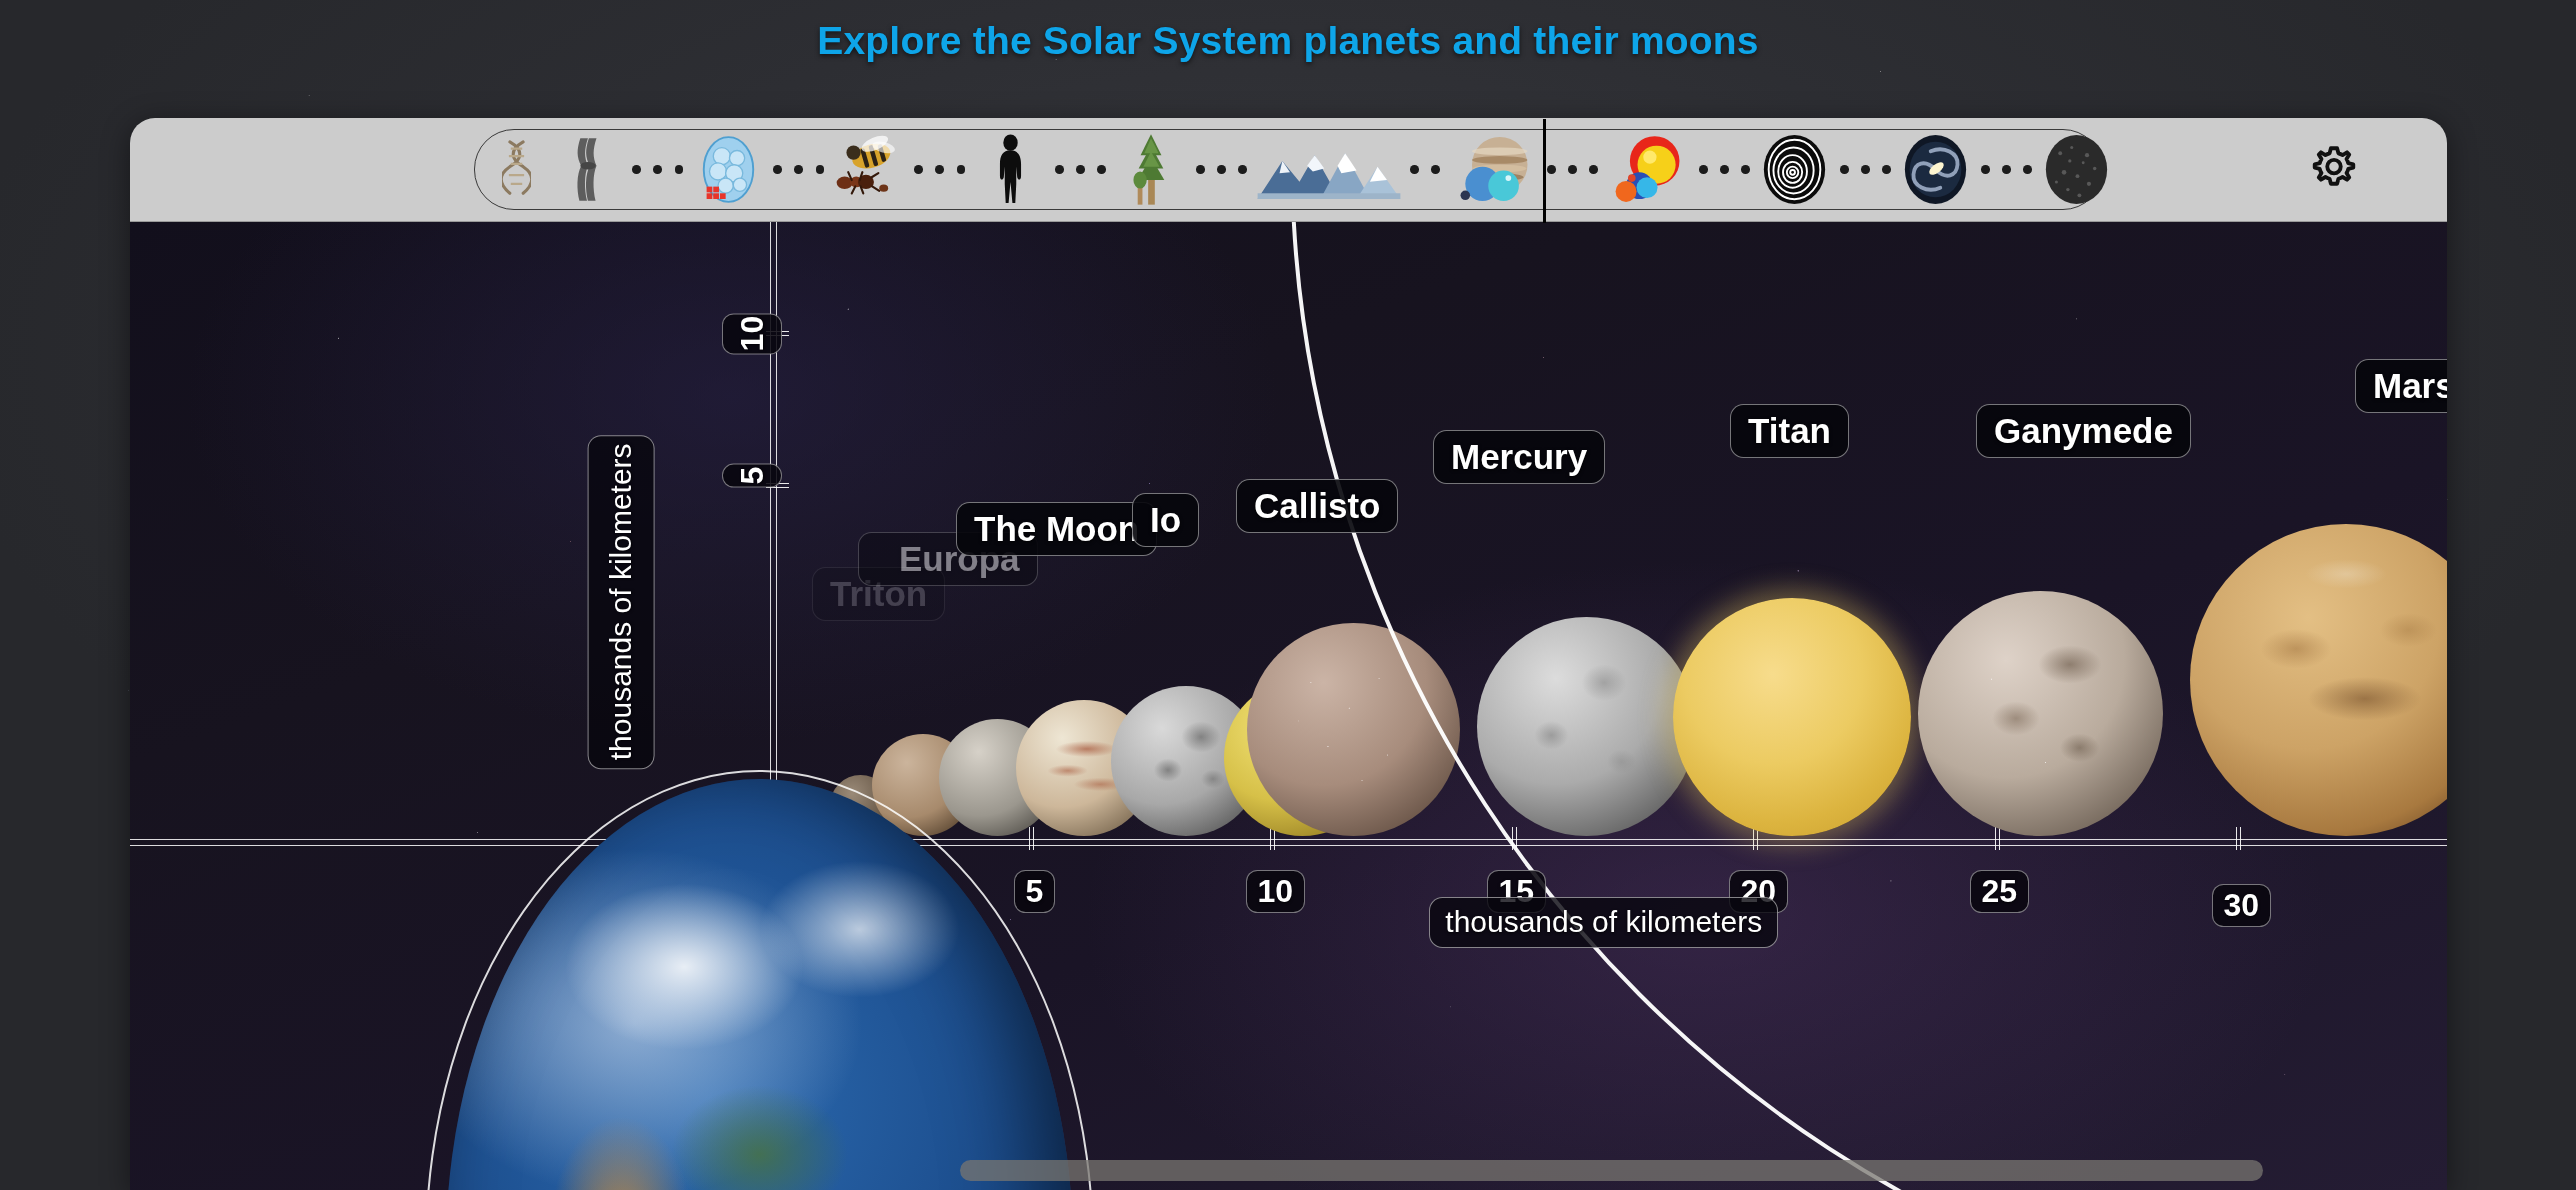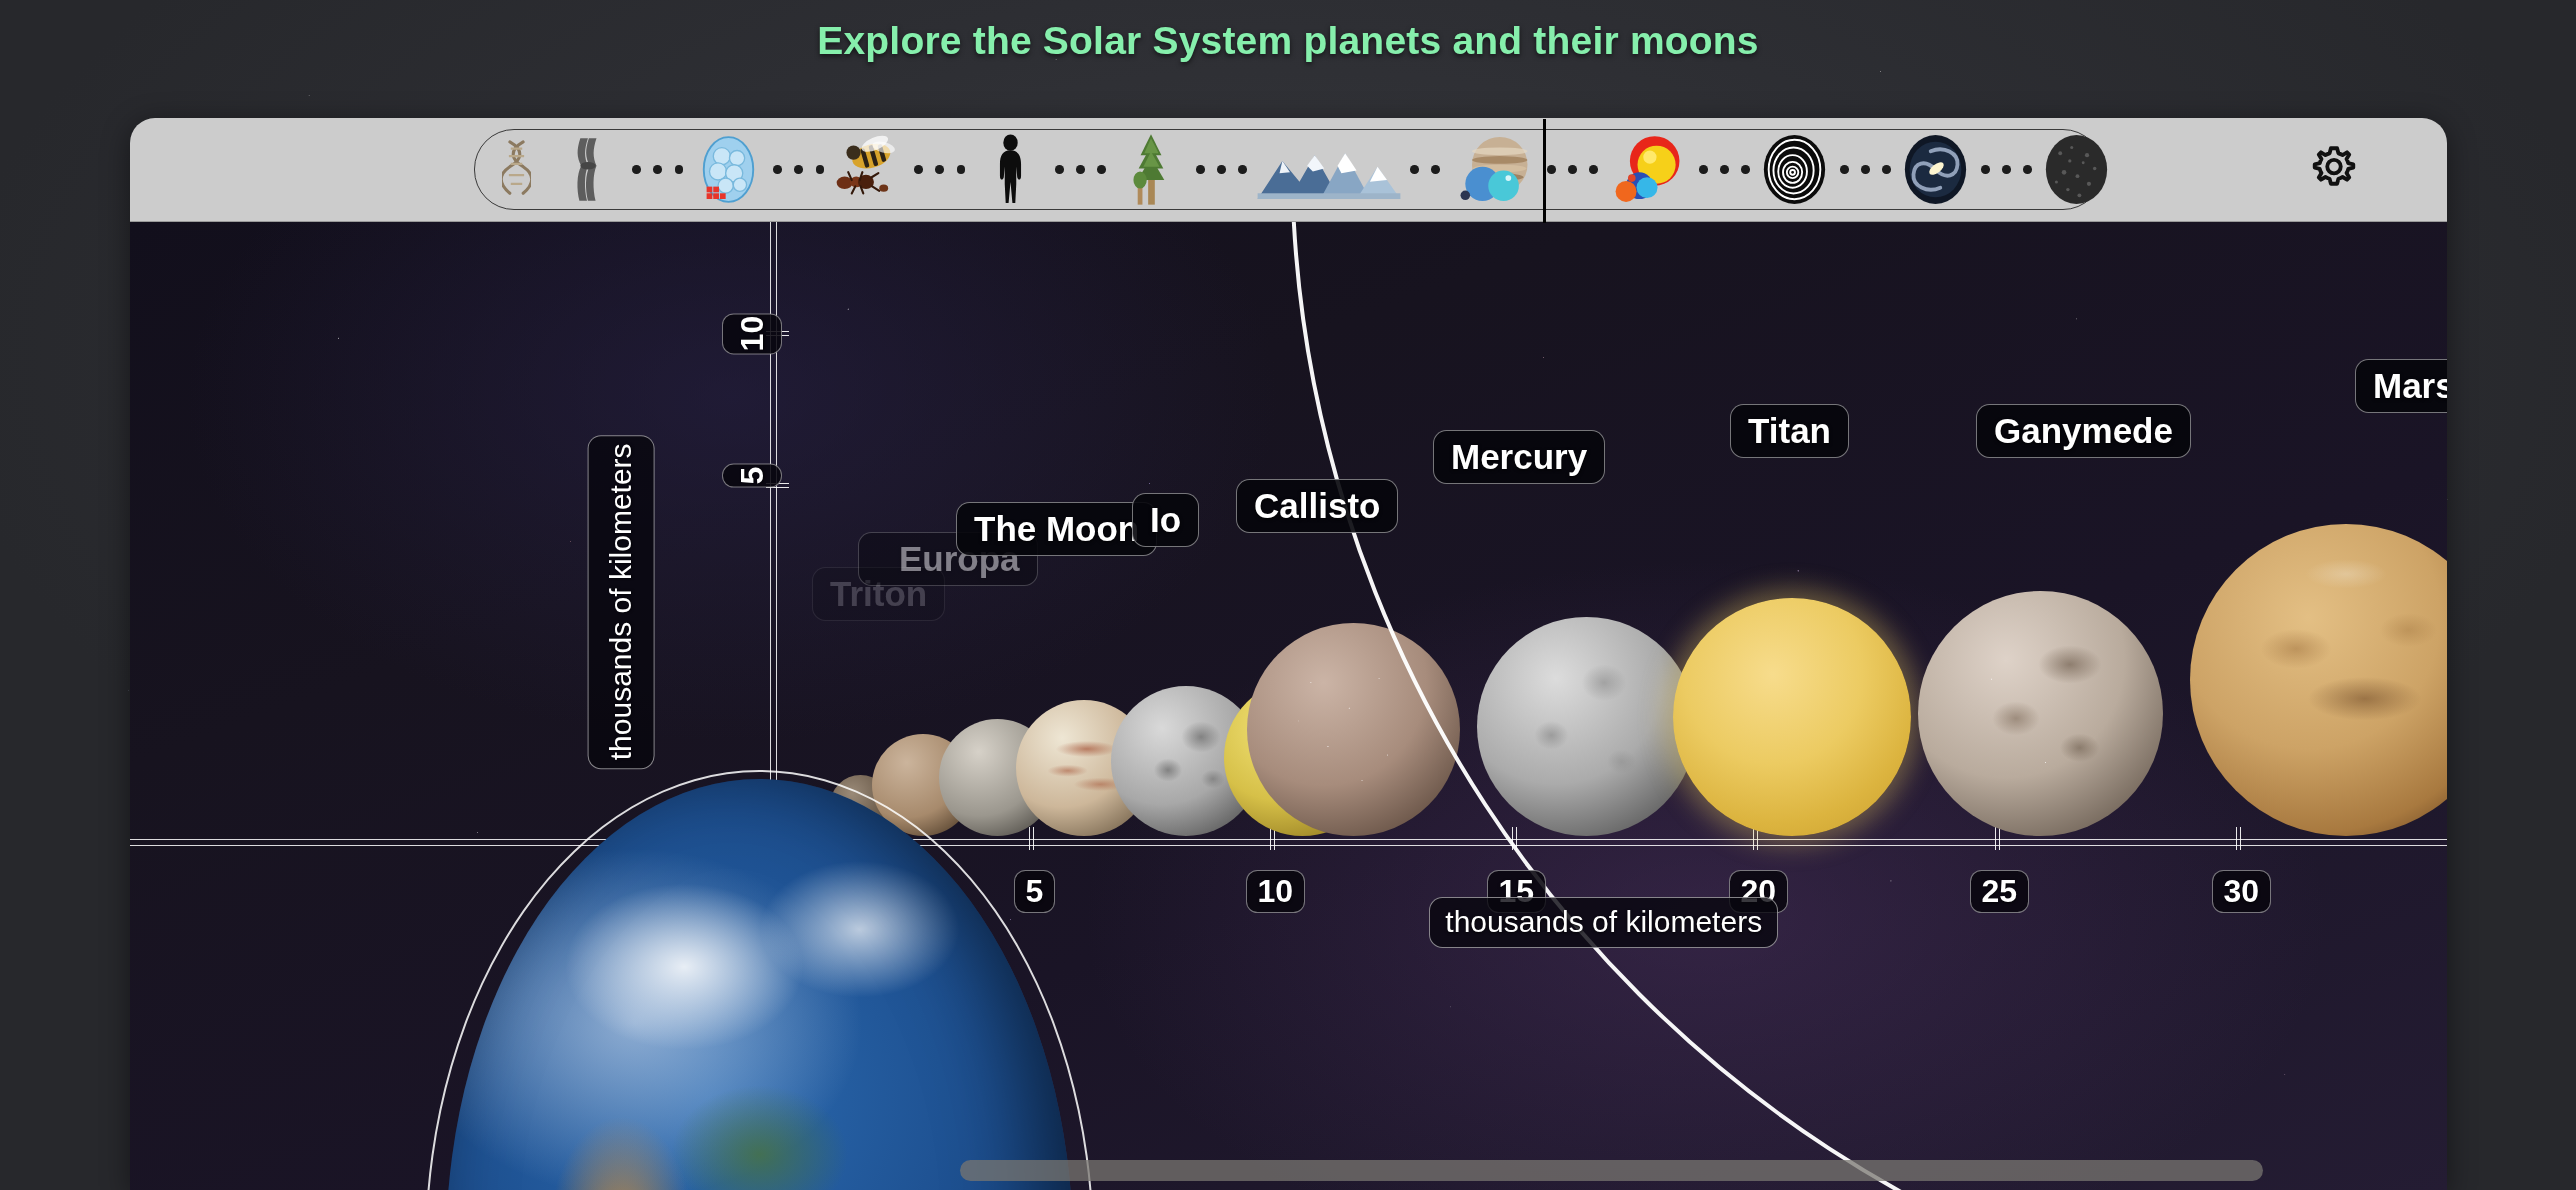--- a/index.html
+++ b/index.html
@@ -32,21 +32,21 @@
       radial-gradient(1.2px 1.2px at 33% 74%, rgba(255,255,255,.30), transparent 60%),
       radial-gradient(1.2px 1.2px at 66% 88%, rgba(255,255,255,.30), transparent 60%),
       radial-gradient(1342px 671px at 50% 30%, #36373c 0%, #2d2e33 55%, #27282c 100%);
   }
 
   
   #page-title {
     position: absolute;
     top: 19px; left: 0; width: 100%;
     text-align: center;
-    color: #86efac;
+    color: #0ea5e9;
     font-size: 39px;
     font-weight: bold;
     letter-spacing: 0.2px;
     text-shadow: 0 1.9px 5.8px rgba(0,0,0,.6);
     z-index: 40;
   }
 
   
   #app-window {
     position: absolute;
@@ -635,21 +635,21 @@
     <div class="xtick" style="left:2106px"></div>
 
     <div class="chip tick-chip" style="left:592px; top:91px;  writing-mode:vertical-rl; transform:rotate(180deg);">10</div>
     <div class="chip tick-chip" style="left:592px; top:242px; writing-mode:vertical-rl; transform:rotate(180deg);">5</div>
 
     <div class="chip tick-chip" style="left:884px;  bottom:278px;">5</div>
     <div class="chip tick-chip" style="left:1116px; bottom:278px;">10</div>
     <div class="chip tick-chip" style="left:1357px; bottom:278px;">15</div>
     <div class="chip tick-chip" style="left:1599px; bottom:278px;">20</div>
     <div class="chip tick-chip" style="left:1840px; bottom:278px;">25</div>
-    <div class="chip tick-chip" style="left:2082px; bottom:278px;">30</div>
+    <div class="chip tick-chip" style="left:2082px; bottom:264px;">30</div>
 
     <div class="chip axis-title" id="y-axis-title">thousands of kilometers</div>
     <div class="chip axis-title" id="x-axis-title">thousands of kilometers</div>
 
     <div class="body" style="left:648px; bottom:355px; width:33px; height:33px;
                 background: radial-gradient(circle at 36% 30%, #6b6b6b, #3b3b3b 62%, #1c1c1c 100%);"></div>
     <div class="body" style="left:671px; bottom:355px; width:44px; height:44px;
                 background: radial-gradient(circle at 36% 30%, #7a7a7a, #454545 62%, #222 100%);"></div>
     <div class="body" style="left:700px; bottom:355px; width:61px; height:61px;
                 background: radial-gradient(circle at 36% 30%, #9a8a78, #6b5b4a 58%, #2e261e 100%);"></div>

